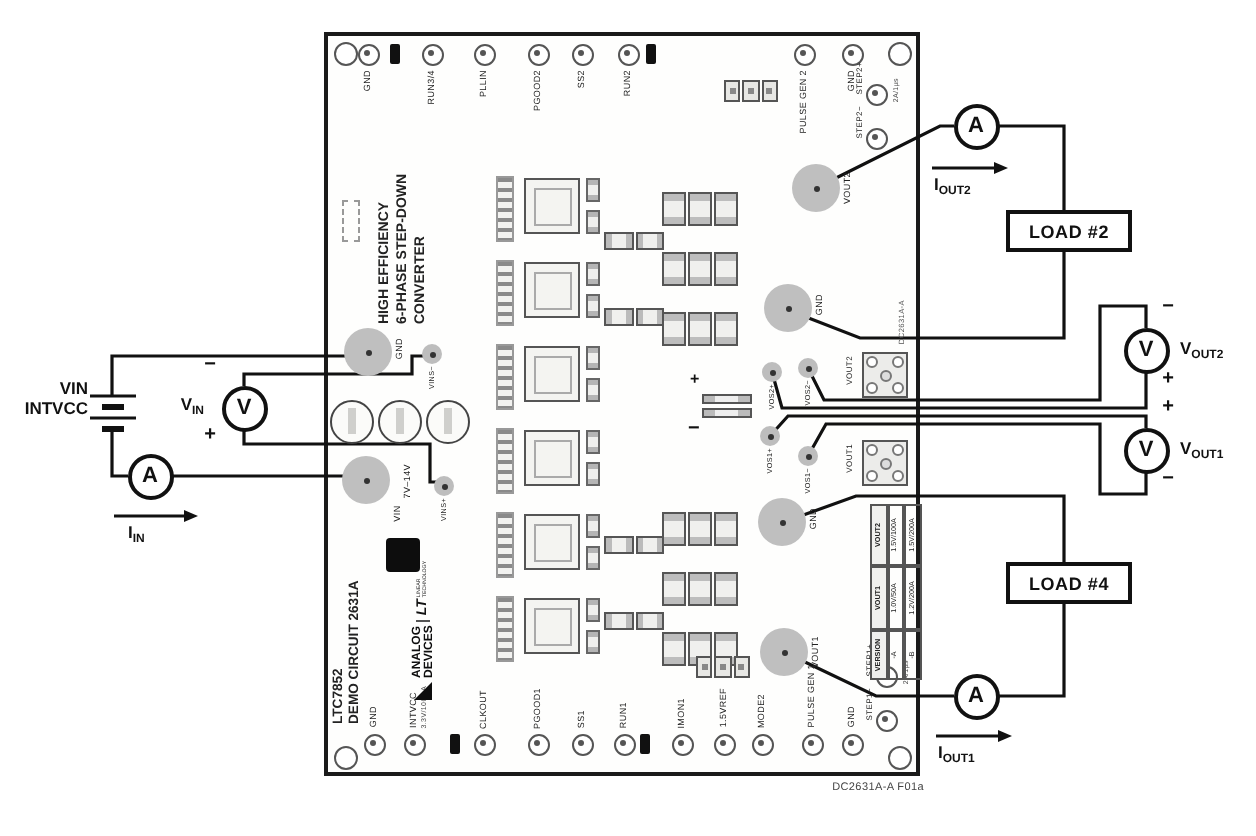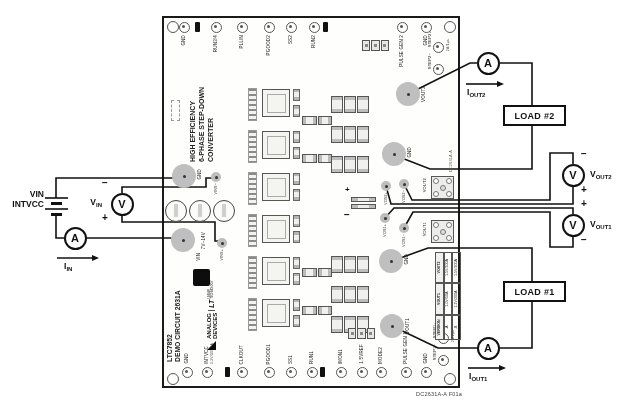--- a/index.html
+++ b/index.html
@@ -577,21 +577,21 @@
     <div class="meter-c">V</div>
     </div>
   <div class="meter" style="left:573px;top:225px">
     <div class="meter-c">V</div>
     </div>
   <div class="meter" style="left:488px;top:348px">
     <div class="meter-c">A</div>
     </div>
 
   <div class="load" style="left:503px;top:105px;width:63px;height:21px">LOAD #2</div>
-  <div class="load" style="left:503px;top:281px;width:63px;height:21px">LOAD #1</div>
+  <div class="load" style="left:503px;top:281px;width:63px;height:21px">LOAD #4</div>
 
   <div class="lbl" style="left:84px;top:197px;width:18px;text-align:right"><span>V</span><span class="sb">IN</span></div>
   <div class="sign" style="left:99px;top:177px">−</div>
   <div class="sign" style="left:99px;top:212px">+</div>
   <div class="lbl" style="left:64px;top:261px"><span>I</span><span class="sb">IN</span></div>
 
   <div class="lbl" style="left:467px;top:87px"><span>I</span><span class="sb">OUT2</span></div>
   <div class="lbl" style="left:590px;top:169px"><span>V</span><span class="sb">OUT2</span></div>
   <div class="sign" style="left:578px;top:148px">−</div>
   <div class="sign" style="left:578px;top:184px">+</div>

